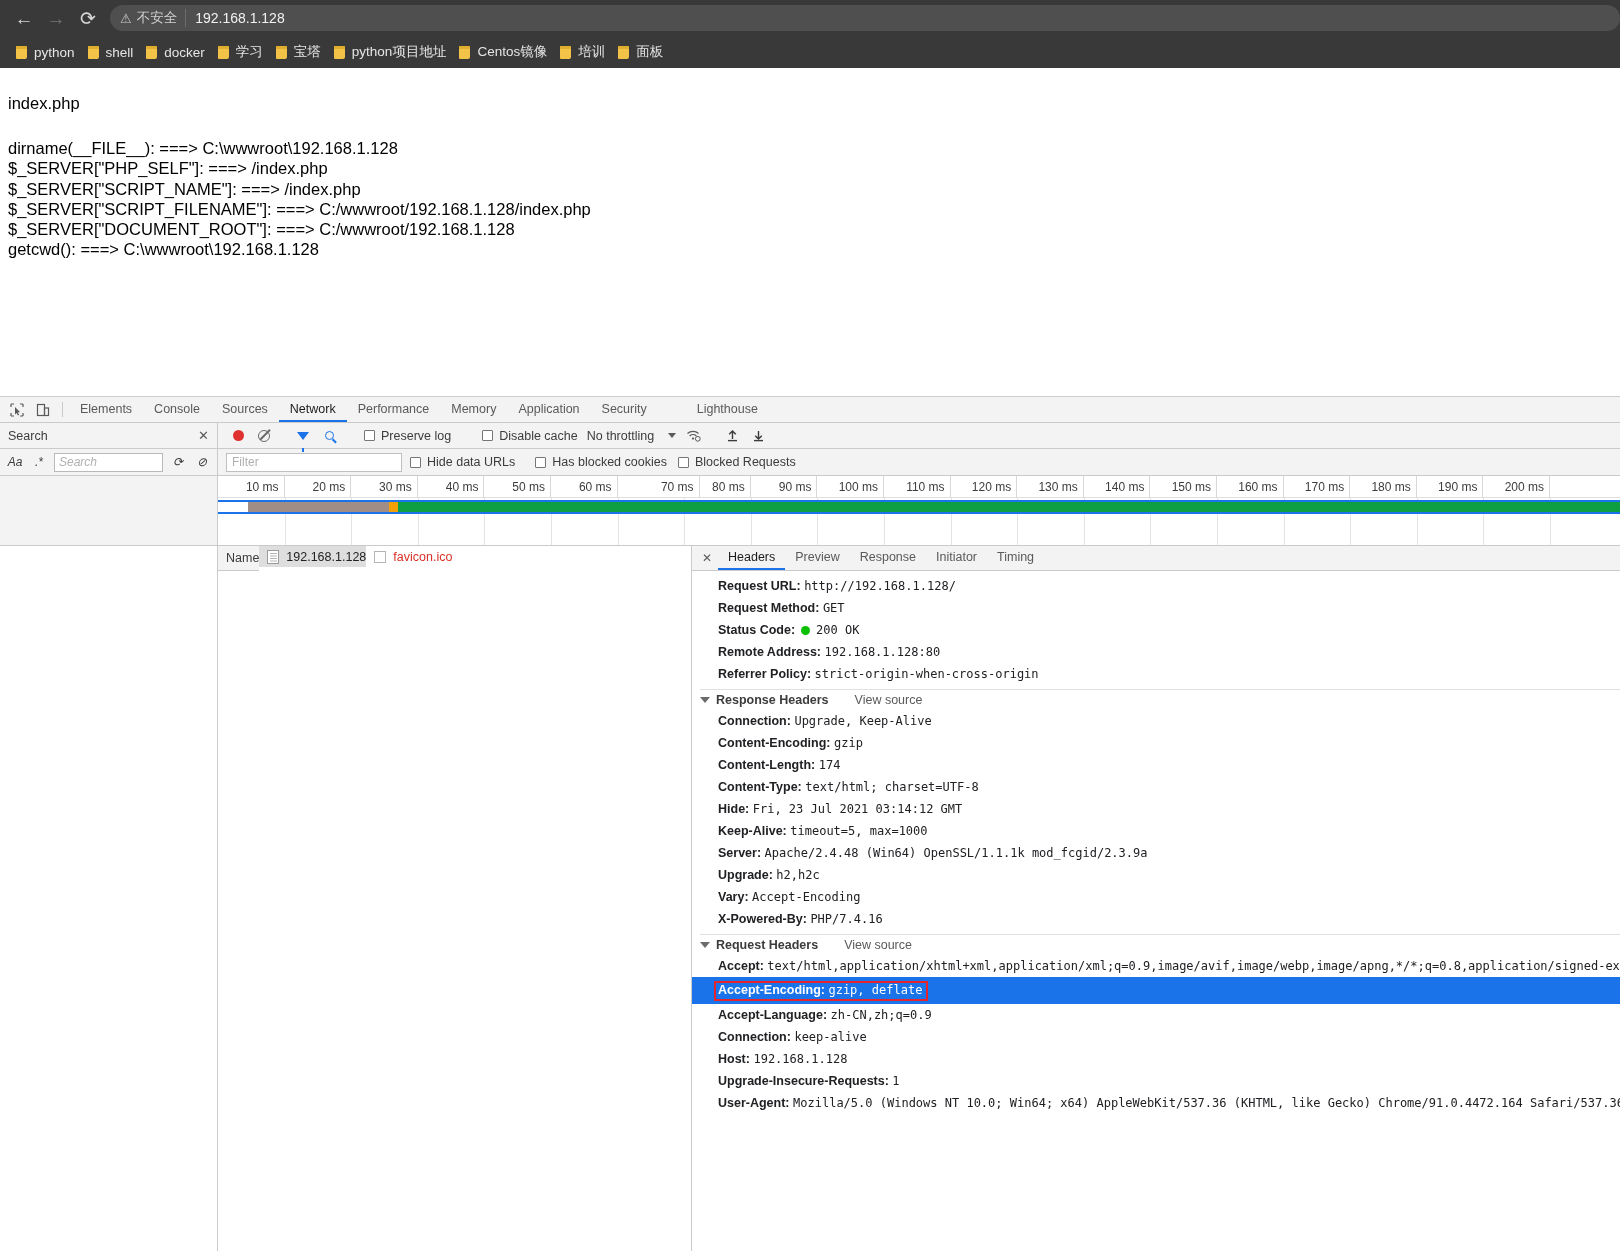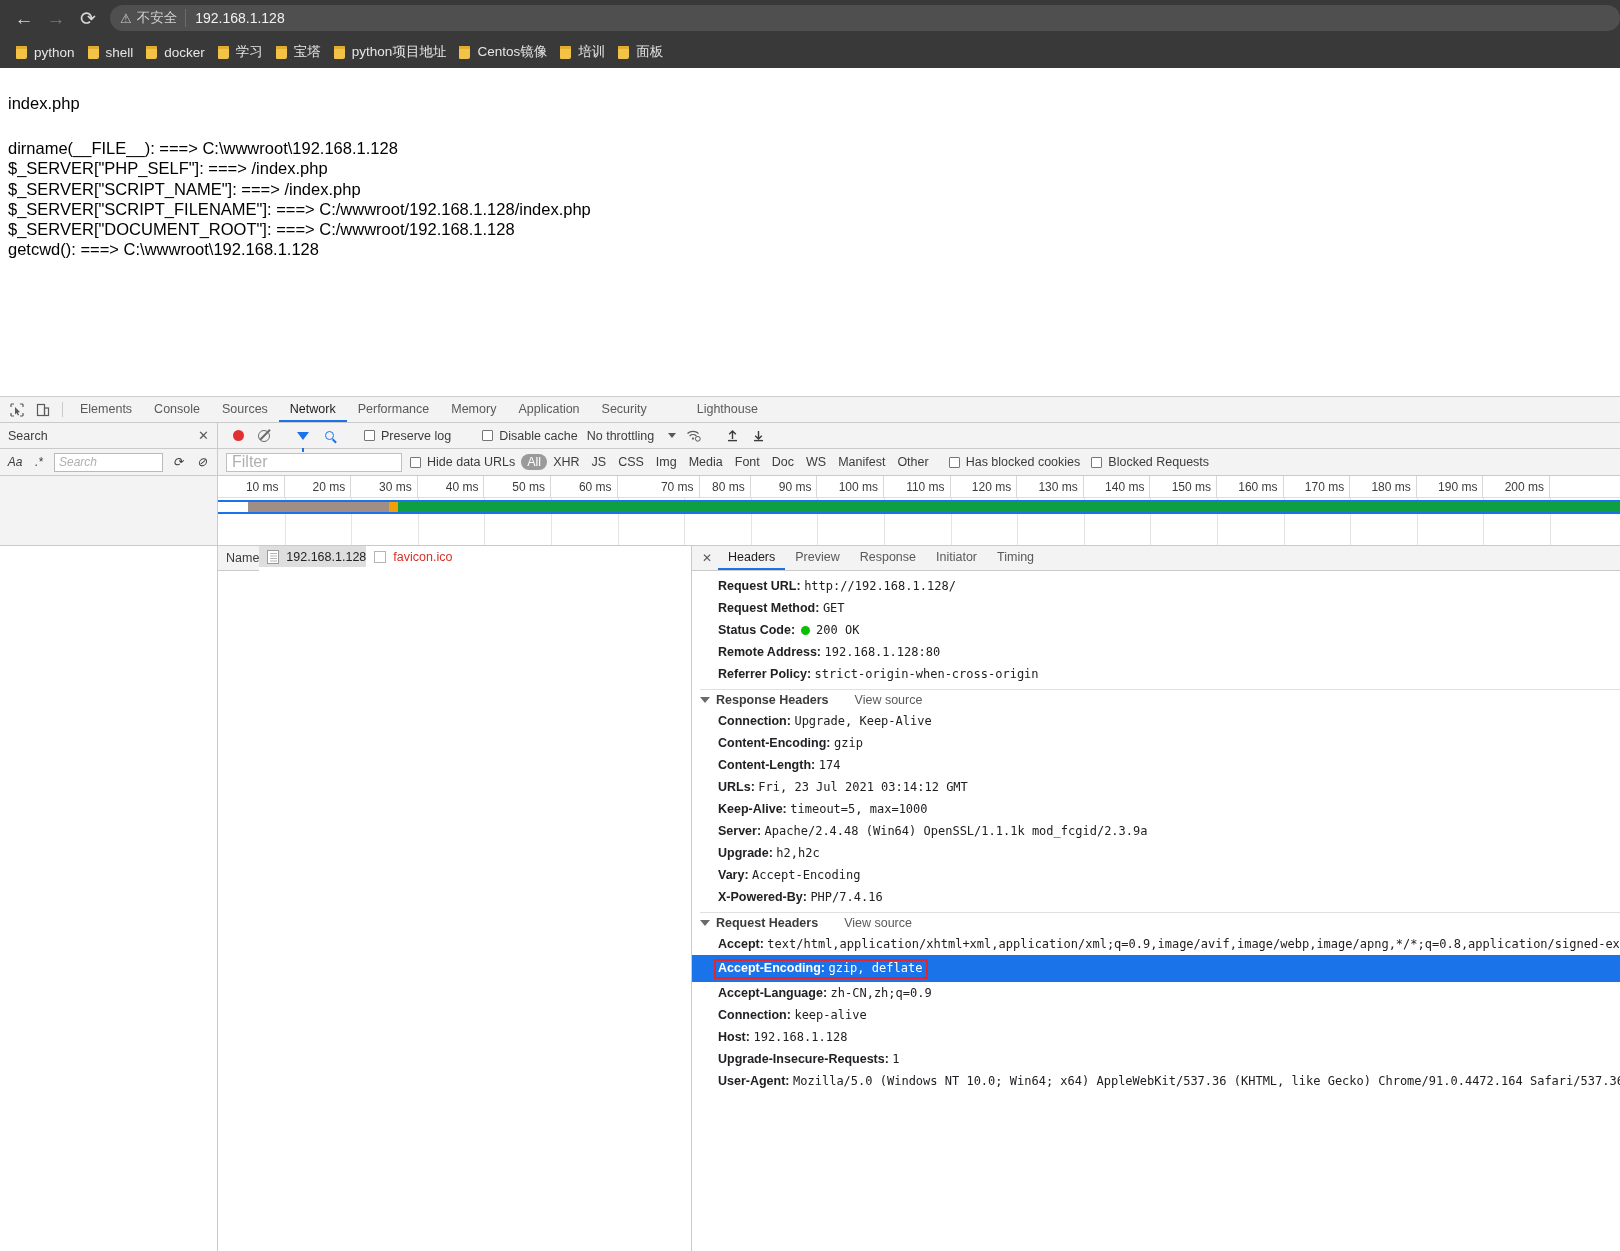--- a/index.html
+++ b/index.html
@@ -296,21 +296,21 @@
     padding: 0 4px;
     display: flex; align-items: center;
     margin: 0 2px;
   }
   #filter-input {
     width: 176px;
     height: 19px;
     margin: 0 6px 0 8px;
     border: 1px solid #c0c0c0;
     background: #fff;
-    font-size: 16px;
+    font-size: 12px;
     color: #b0b0b0;
     padding: 0 5px;
     display: flex; align-items: center;
     align-self: center;
   }
   #type-filters {
     display: flex; align-items: center;
     gap: 0;
   }
   .type-chip {
@@ -697,33 +697,20 @@
       <div class="sb-btn">Aa</div>
       <div class="sb-btn">.*</div>
       <div id="sidebar-search-input">Search</div>
       <div class="sb-btn">⟳</div>
       <div class="sb-btn">⊘</div>
     </div>
     <div id="filter-input">Filter</div>
     <div class="chk-wrap" style="padding:0 6px 0 2px">
       <span class="chkbox"></span>
       <span>Hide data URLs</span>
-    </div>
-    <div id="type-filters">
-      <span class="type-chip active">All</span>
-      <span class="type-chip">XHR</span>
-      <span class="type-chip">JS</span>
-      <span class="type-chip">CSS</span>
-      <span class="type-chip">Img</span>
-      <span class="type-chip">Media</span>
-      <span class="type-chip">Font</span>
-      <span class="type-chip">Doc</span>
-      <span class="type-chip">WS</span>
-      <span class="type-chip">Manifest</span>
-      <span class="type-chip">Other</span>
     </div>
     <div class="chk-wrap" style="padding-left:14px">
       <span class="chkbox"></span>
       <span>Has blocked cookies</span>
     </div>
     <div class="chk-wrap" style="padding-left:2px">
       <span class="chkbox"></span>
       <span>Blocked Requests</span>
     </div>
   </div>
@@ -839,21 +826,22 @@
 
         <div class="section-wrap">
           <div class="section-title">
             <span class="tri"></span>
             <span>Response Headers</span>
             <span class="view-source">View source</span>
           </div>
           <div class="hdr-row"><span class="hdr-name">Connection:</span> <span class="hdr-val">Upgrade, Keep-Alive</span></div>
           <div class="hdr-row"><span class="hdr-name">Content-Encoding:</span> <span class="hdr-val">gzip</span></div>
           <div class="hdr-row"><span class="hdr-name">Content-Length:</span> <span class="hdr-val">174</span></div>
-          <div class="hdr-row"><span class="hdr-name">URLs:</span> <span class="hdr-val">Fri, 23 Jul 2021 03:14:12 GMT</span></div>
+          <div class="hdr-row"><span class="hdr-name">Content-Type:</span> <span class="hdr-val">text/html; charset=UTF-8</span></div>
+          <div class="hdr-row"><span class="hdr-name">Hide:</span> <span class="hdr-val">Fri, 23 Jul 2021 03:14:12 GMT</span></div>
           <div class="hdr-row"><span class="hdr-name">Keep-Alive:</span> <span class="hdr-val">timeout=5, max=1000</span></div>
           <div class="hdr-row"><span class="hdr-name">Server:</span> <span class="hdr-val">Apache/2.4.48 (Win64) OpenSSL/1.1.1k mod_fcgid/2.3.9a</span></div>
           <div class="hdr-row"><span class="hdr-name">Upgrade:</span> <span class="hdr-val">h2,h2c</span></div>
           <div class="hdr-row"><span class="hdr-name">Vary:</span> <span class="hdr-val">Accept-Encoding</span></div>
           <div class="hdr-row"><span class="hdr-name">X-Powered-By:</span> <span class="hdr-val">PHP/7.4.16</span></div>
         </div>
         <div class="sec-divider"></div>
 
         <div class="section-wrap">
           <div class="section-title">

